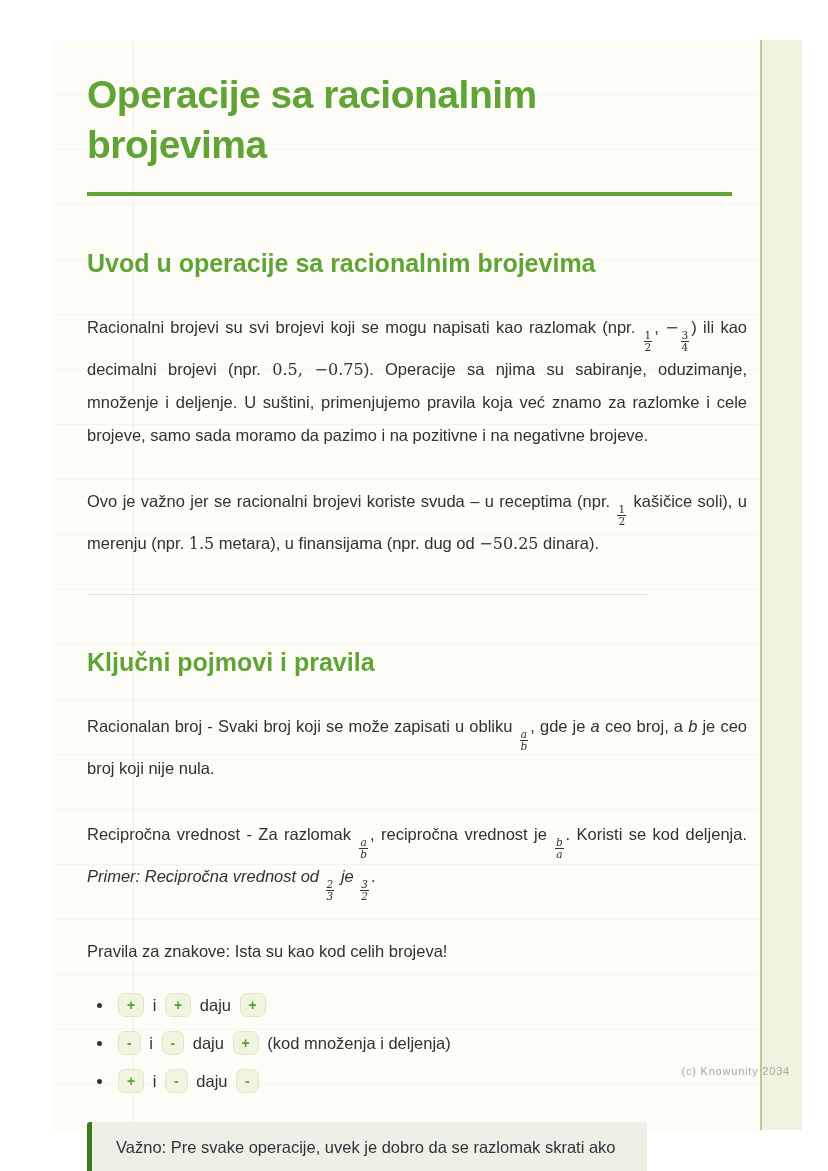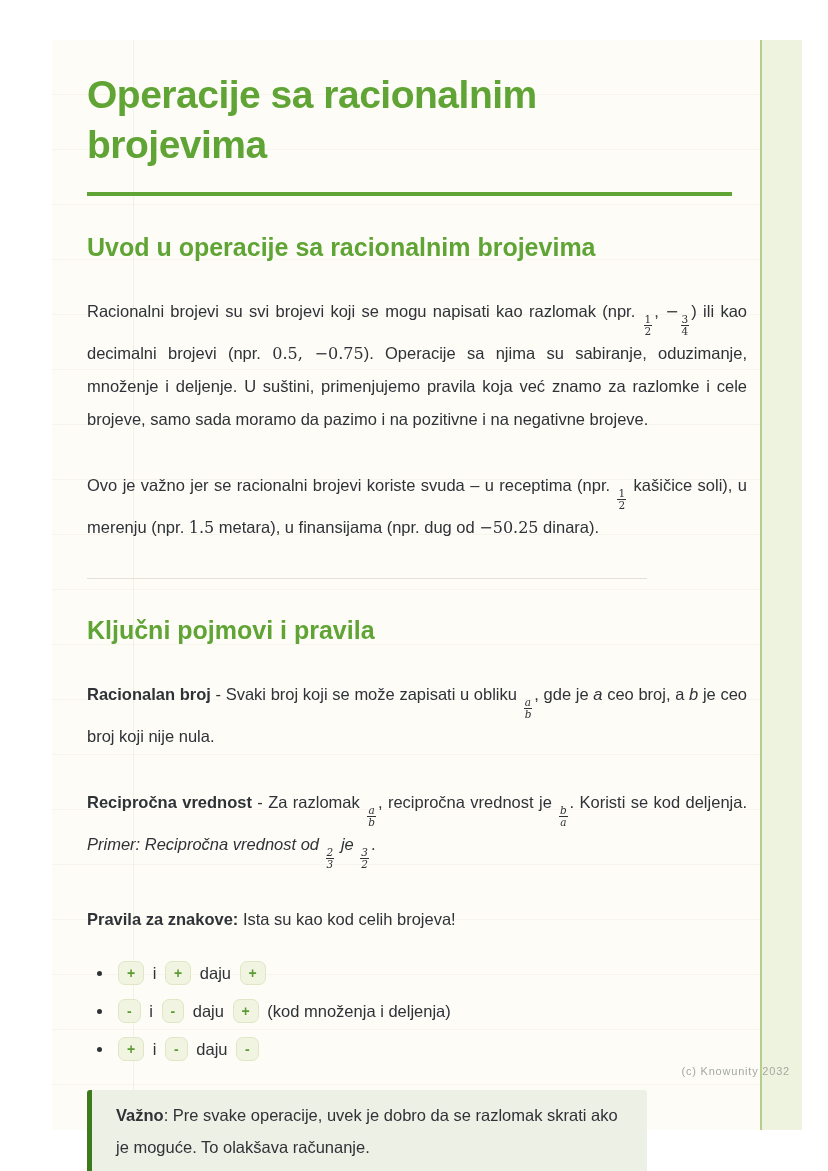--- a/index.html
+++ b/index.html
@@ -43,30 +43,30 @@
     font-weight:bold;
     max-width:620px;
   }
   .title-rule{
     width:645px;height:4px;background:var(--rule-green);
     margin-top:22px;border:none;
   }
   h2{
     color:var(--accent-green);
     font-size:25px;line-height:30px;font-weight:bold;
-    margin-top:36px;
+    margin-top:52px;
   }
   p.para{
     color:var(--body-text);
     font-size:16.5px;line-height:33px;
     text-align:justify;
     margin-top:33px;
     max-width:660px;
   }
-  strong{font-weight:bold;}
+  strong{font-weight:normal;}
   em{}
   .mvar{font-style:italic;}
   .mnum{font-family:"DejaVu Serif","Liberation Serif",serif;font-size:16px;}
   .frac{
     display:inline-flex;flex-direction:column;align-items:center;
     vertical-align:-6px;
     font-family:"DejaVu Serif","Liberation Serif",serif;
     font-size:10.5px;line-height:11px;
     margin:0 2px;color:var(--body-text);
   }
@@ -160,14 +160,14 @@
         <li><span class="badge">+</span> i <span class="badge">-</span> daju <span class="badge">-</span></li>
       </ul>
 
       <div class="callout">
         <p class="para"><strong>Važno</strong>: Pre svake operacije, uvek je dobro da se razlomak skrati ako je moguće. To olakšava računanje.</p>
       </div>
     </section>
 
   </div>
 
-  <div class="footer">(c) Knowunity 2032</div>
+  <div class="footer">(c) Knowunity 2034</div>
 </div>
 
 </body></html>

